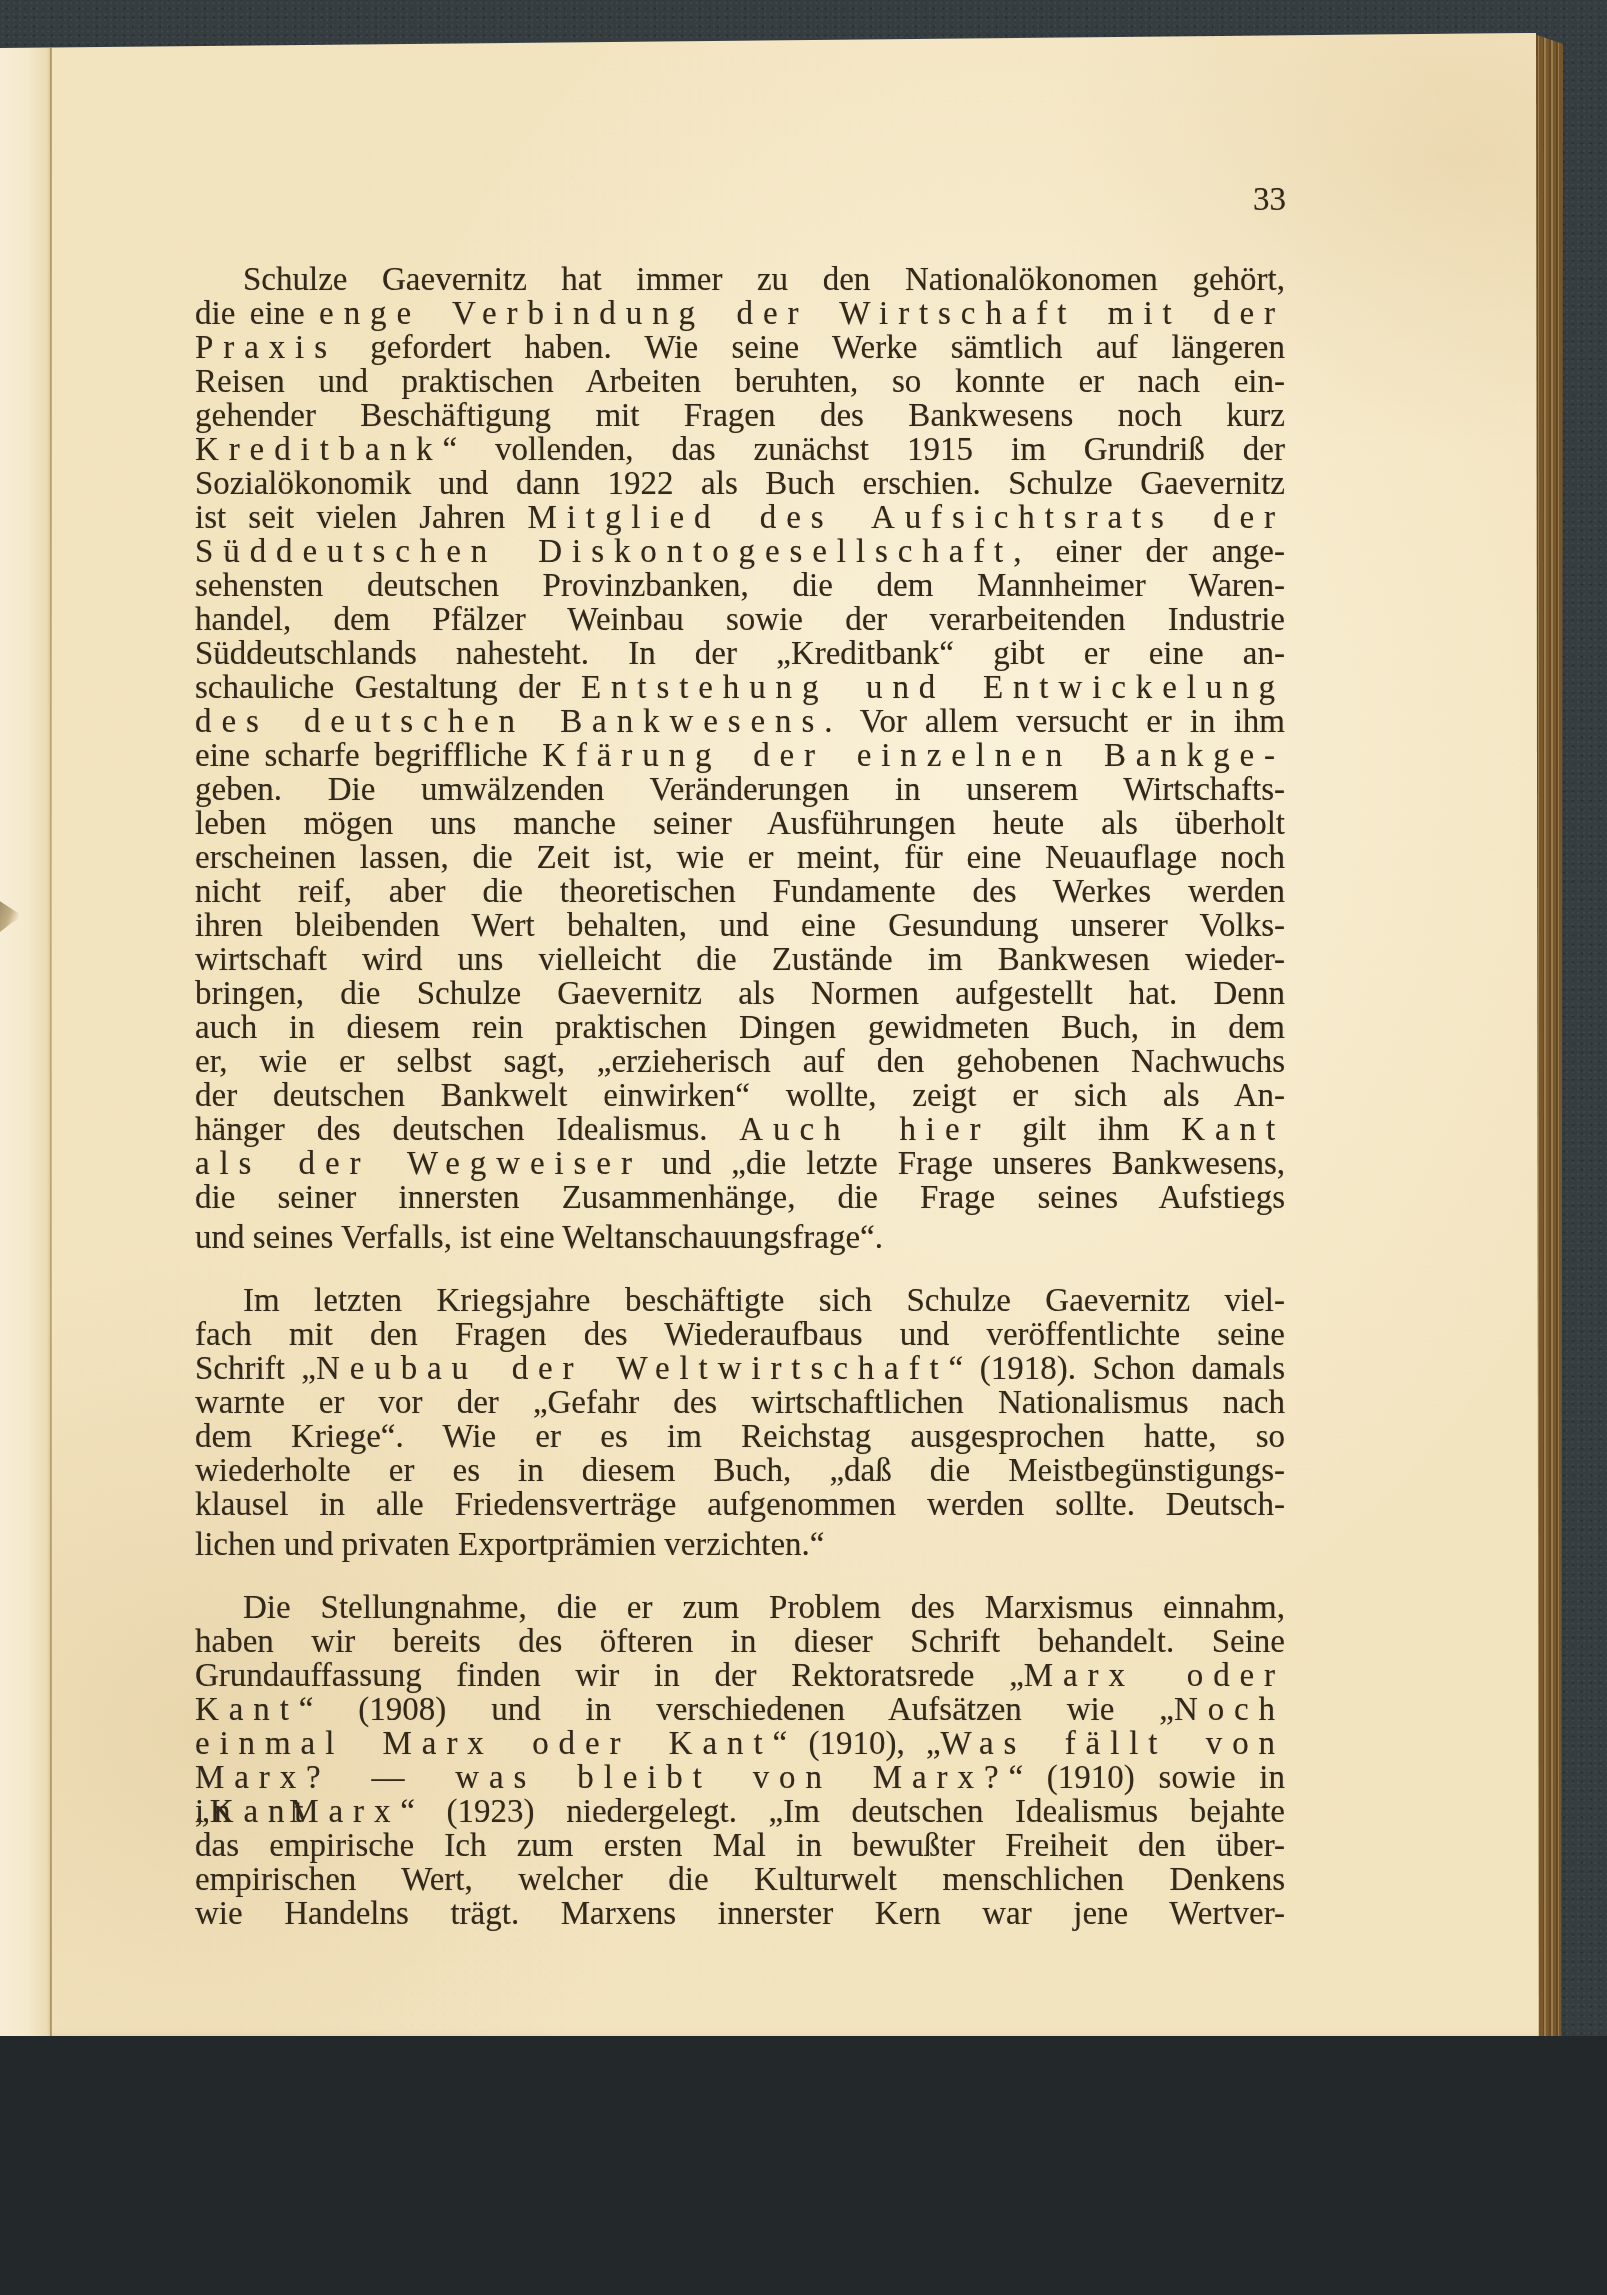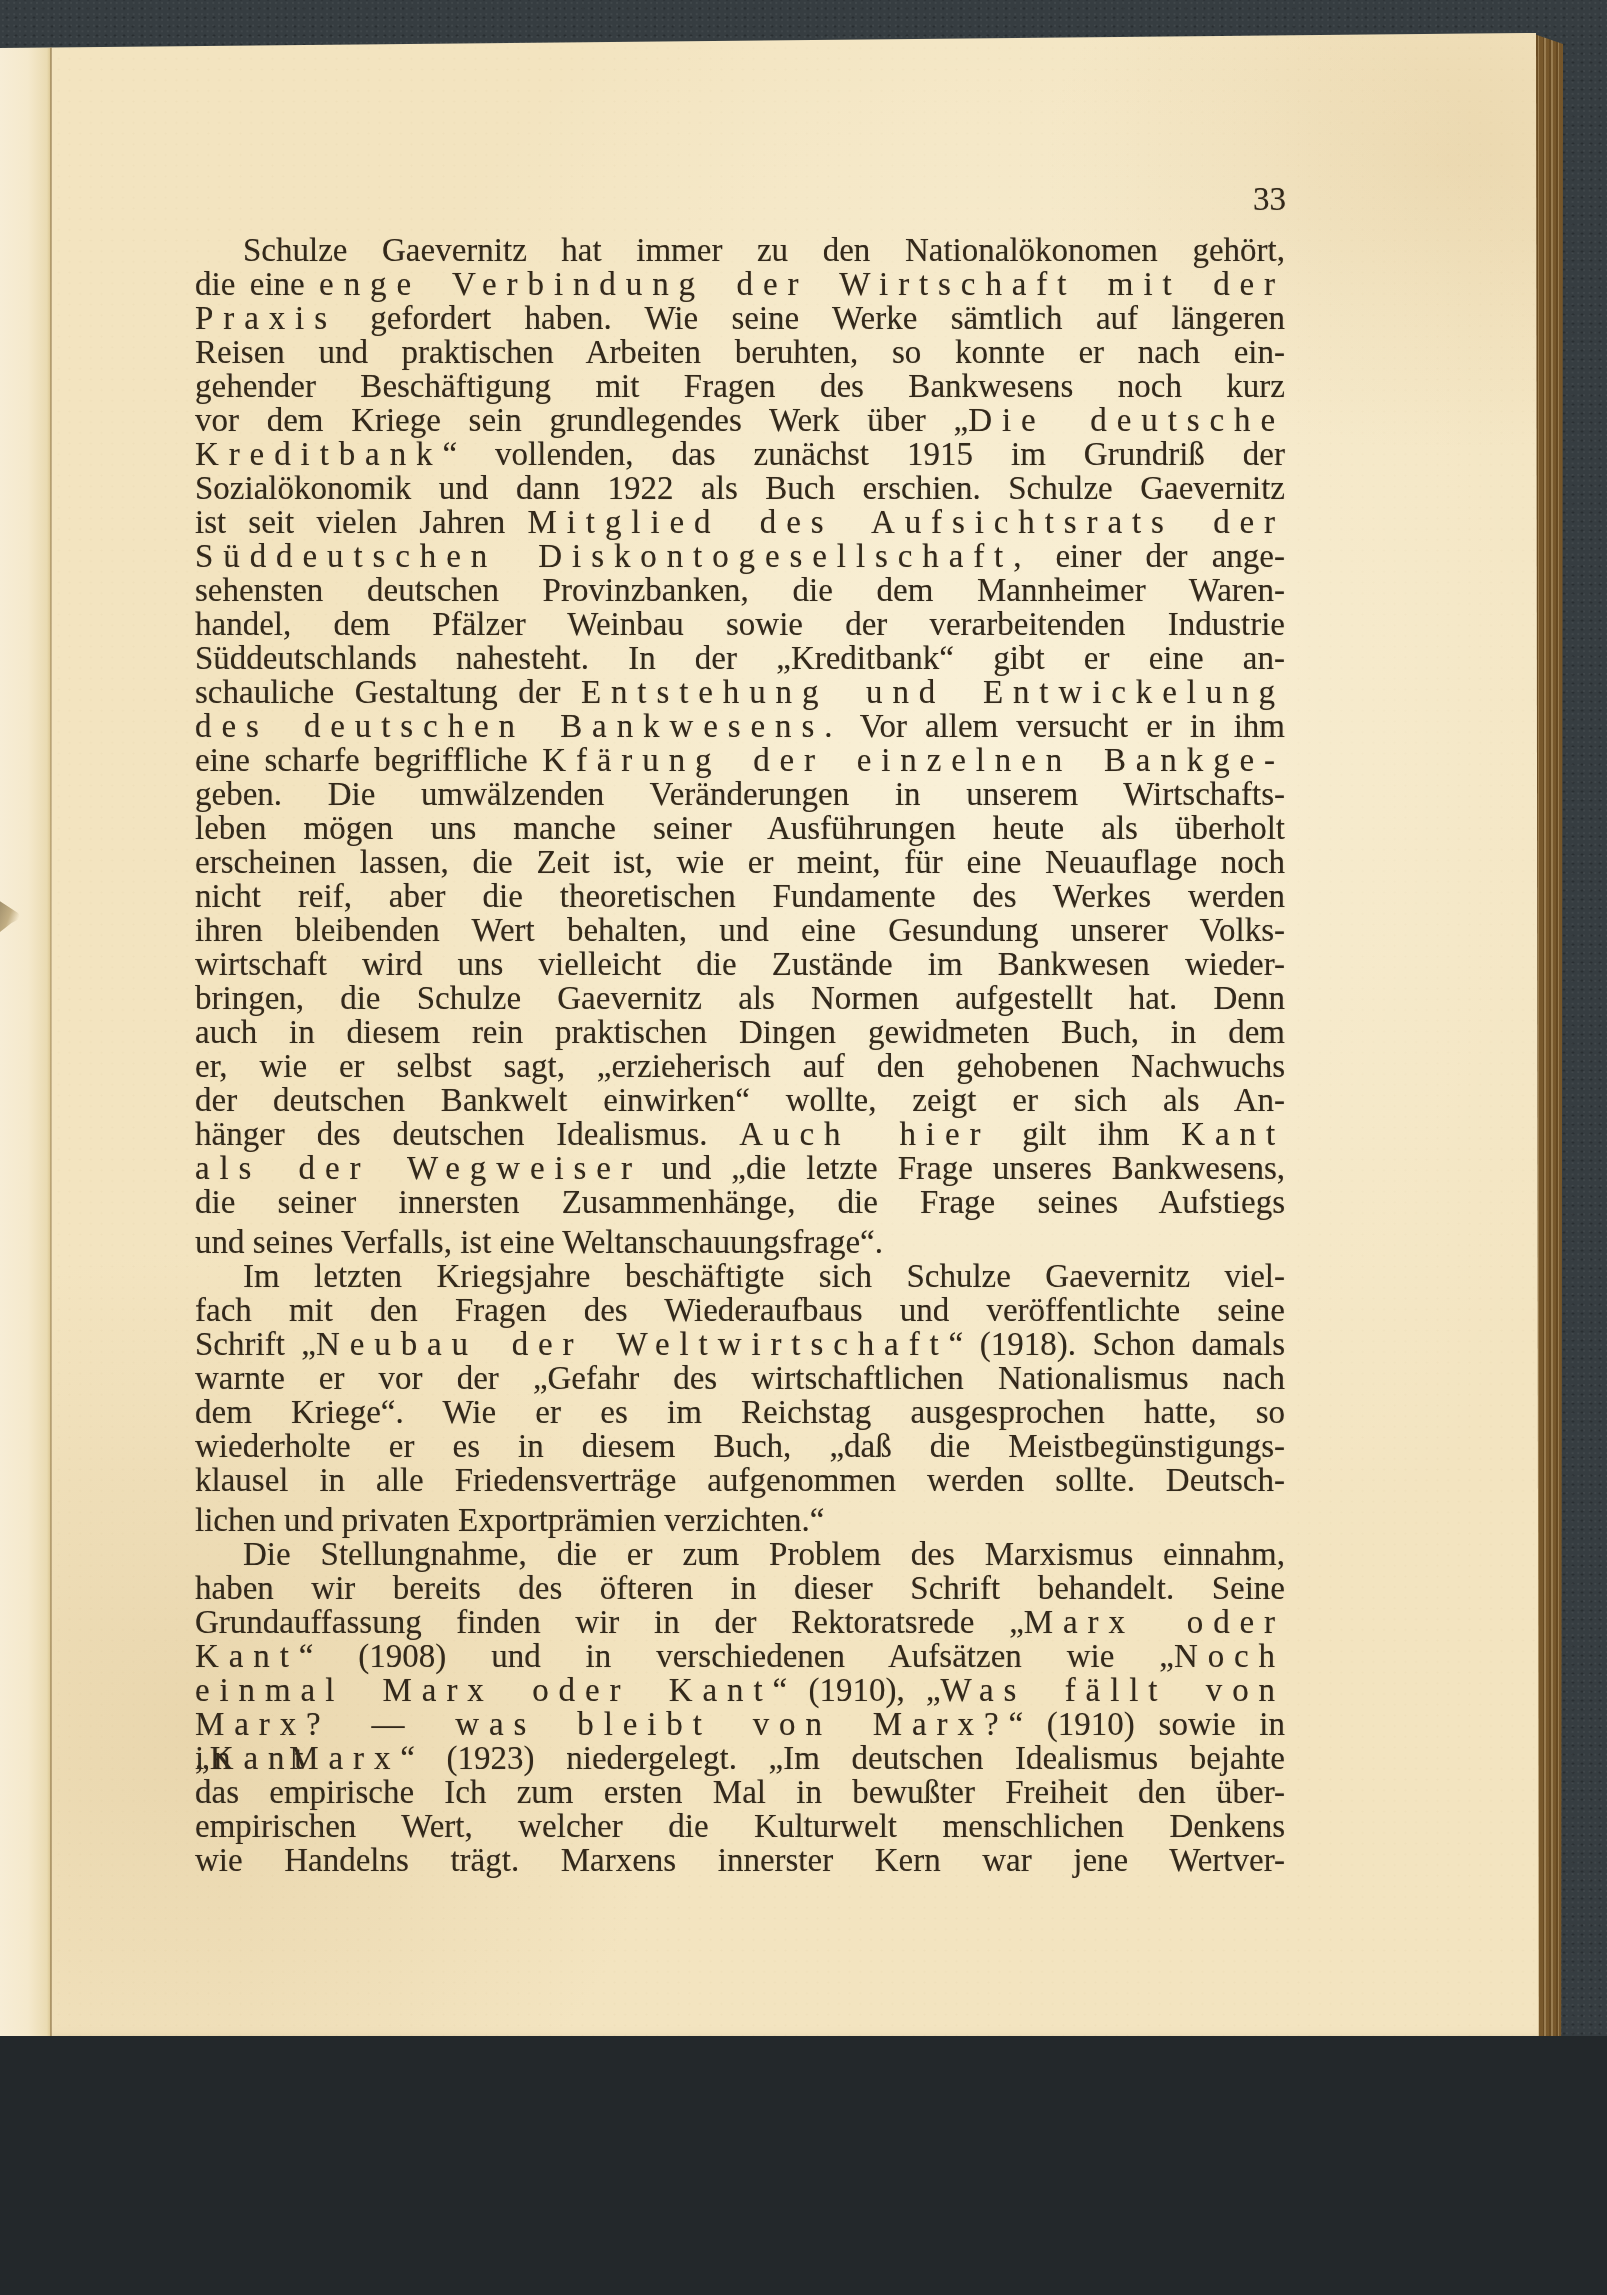--- a/index.html
+++ b/index.html
@@ -67,40 +67,39 @@
   #text-block{
     position:absolute;left:195px;top:233px;width:1090px;
     font-size:33px;color:#33291b;
     text-shadow:0 0 0.8px rgba(51,41,27,0.40);
   }
   #text-block .line{
     line-height:34px;height:34px;
     text-align:justify;text-align-last:justify;
   }
   #text-block .line.last{text-align-last:left;margin-top:6px;}
-  #text-block .line.indent{text-indent:48px;}
+  #text-block .line.indent{text-indent:48px;margin-top:29px;}
   #text-block .sp{letter-spacing:0.30em;word-spacing:0.22em;}
 </style>
 </head>
 <body>
 
 <div id="scan">
   <div id="page-edges"></div>
   <div id="page">
     <div id="gutter"></div>
     <div id="crease"></div>
     <div id="tear"></div>
     <div id="pagenum">33</div>
     <div id="text-block">
         <div class="line indent"><span>Schulze Gaevernitz hat immer zu den Nationalökonomen gehört,</span></div>
         <div class="line"><span>die eine </span><span class="sp">enge Verbindung der Wirtschaft mit der</span></div>
         <div class="line"><span class="sp">Praxis</span><span> gefordert haben. Wie seine Werke sämtlich auf längeren</span></div>
         <div class="line"><span>Reisen und praktischen Arbeiten beruhten, so konnte er nach ein-</span></div>
         <div class="line"><span>gehender Beschäftigung mit Fragen des Bankwesens noch kurz</span></div>
-        <div class="line"><span>vor dem Kriege sein grundlegendes Werk über „</span><span class="sp">Die deutsche</span></div>
         <div class="line"><span class="sp">Kreditbank</span><span>“ vollenden, das zunächst 1915 im Grundriß der</span></div>
         <div class="line"><span>Sozialökonomik und dann 1922 als Buch erschien. Schulze Gaevernitz</span></div>
         <div class="line"><span>ist seit vielen Jahren </span><span class="sp">Mitglied des Aufsichtsrats der</span></div>
         <div class="line"><span class="sp">Süddeutschen Diskontogesellschaft,</span><span> einer der ange-</span></div>
         <div class="line"><span>sehensten deutschen Provinzbanken, die dem Mannheimer Waren-</span></div>
         <div class="line"><span>handel, dem Pfälzer Weinbau sowie der verarbeitenden Industrie</span></div>
         <div class="line"><span>Süddeutschlands nahesteht. In der „Kreditbank“ gibt er eine an-</span></div>
         <div class="line"><span>schauliche Gestaltung der </span><span class="sp">Entstehung und Entwickelung</span></div>
         <div class="line"><span class="sp">des deutschen Bankwesens.</span><span> Vor allem versucht er in ihm</span></div>
         <div class="line"><span>eine scharfe begriffliche </span><span class="sp">Kfärung der einzelnen Bankge-</span></div>

